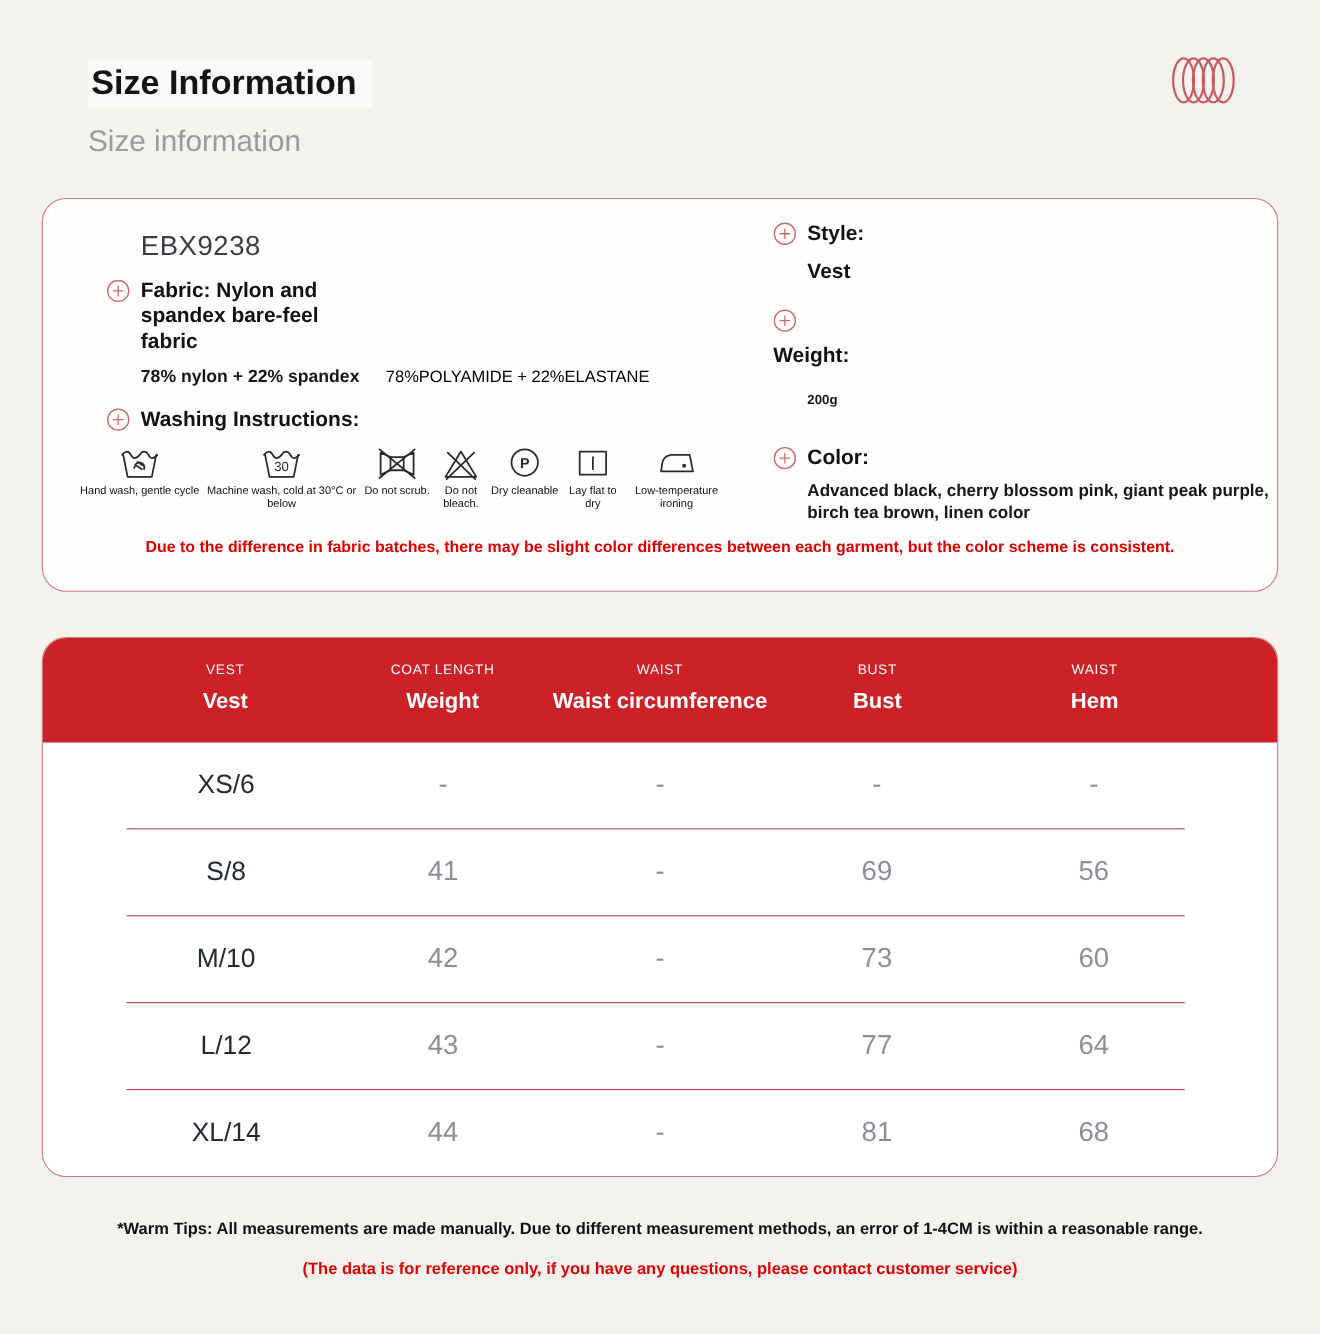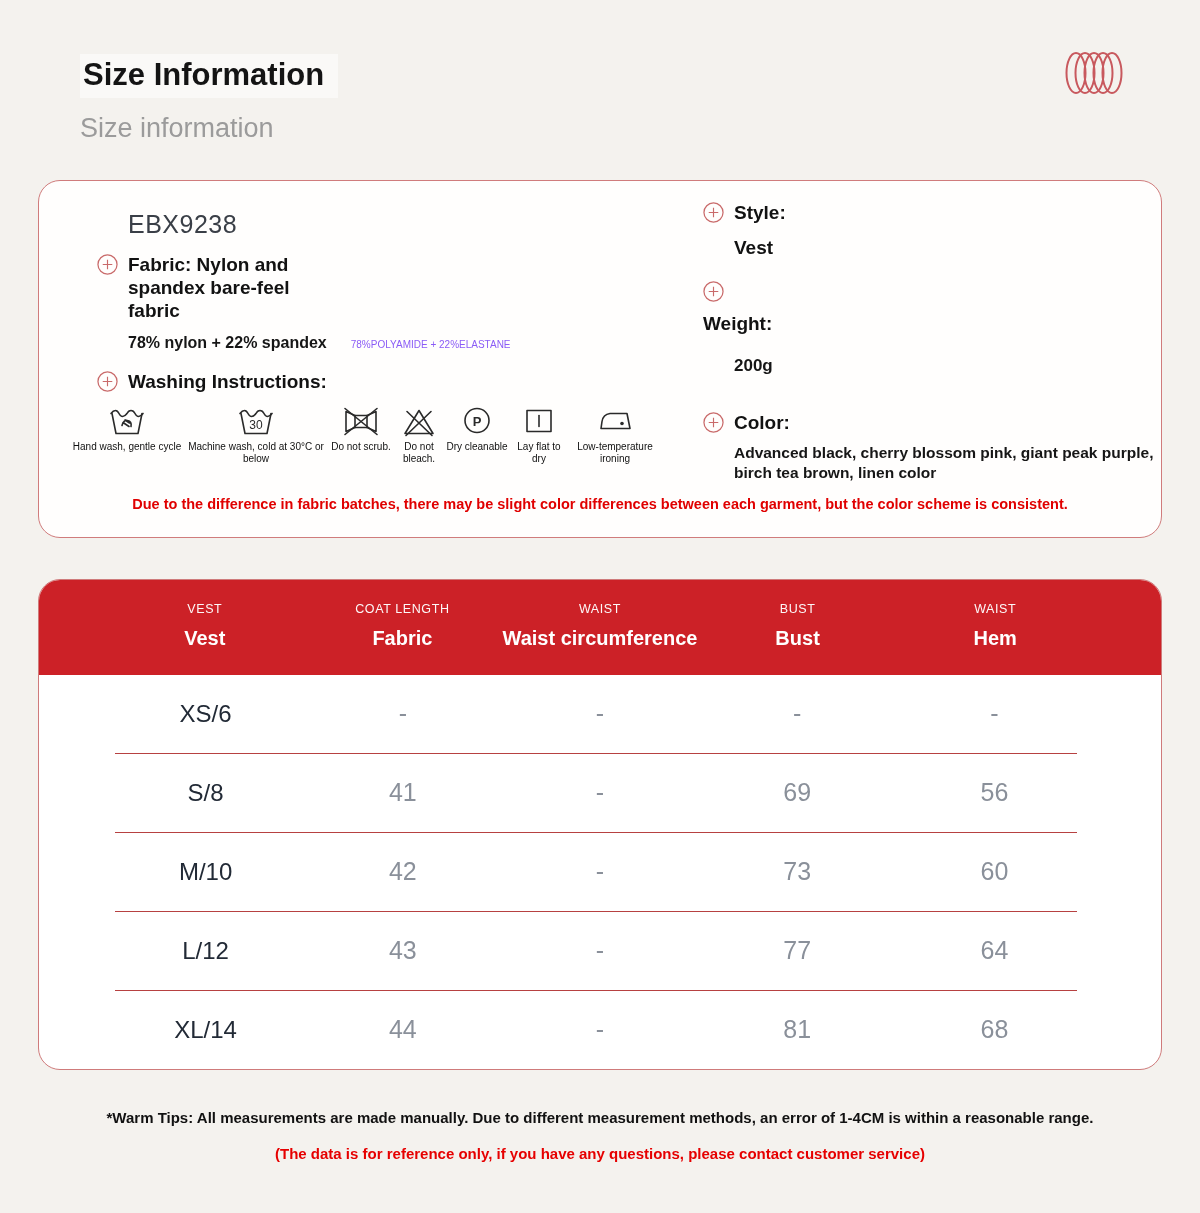--- a/index.html
+++ b/index.html
@@ -29,33 +29,33 @@
   .col-left{padding-left:58px;}
   .col-right{padding-left:2px;}
   .info-item{display:flex;align-items:flex-start;gap:10px;}
   .plus{width:21px;height:21px;flex:none;margin-top:1px;}
   .lbl{font-size:19px;font-weight:700;color:#121212;line-height:1.22;}
   .fabric-lbl{max-width:178px;display:inline-block;}
   .model-value{margin:9px 0 0 31px;font-size:25px;color:#3A3F47;letter-spacing:.5px;}
   .mi-fabric{margin-top:14px;}
   .comp-row{margin:12px 0 0 31px;display:flex;align-items:baseline;gap:24px;white-space:nowrap;}
   .comp-bold{font-size:16px;font-weight:700;color:#161616;}
-  .comp-plain{font-size:10px;color:#8b5cf6;}
+  .comp-plain{font-size:15px;color:#000000;}
   .mi-wash{margin-top:18px;}
   .wash-row{display:flex;margin:12px 0 0 -26px;align-items:flex-start;}
   .wash-item{display:flex;flex-direction:column;align-items:center;flex:none;}
   .wash-item svg{height:33px;display:block;}
   .cap{margin-top:3px;font-size:10px;line-height:1.2;text-align:center;color:#101010;}
   .wi1{width:112px;} .wi2{width:146px;} .wi3{width:64px;} .wi4{width:52px;}
   .wi5{width:64px;} .wi6{width:60px;} .wi7{width:92px;}
   .disclaimer{margin-top:13px;text-align:center;color:#E00000;font-weight:700;font-size:14.5px;}
   
   .rv-style{margin:13px 0 0 31px;font-size:19px;font-weight:700;color:#121212;}
   .mi-weight{margin-top:21px;flex-direction:column;}
-  .rv-weight{margin:21px 0 0 31px;font-size:17px;font-weight:700;color:#161616;}
+  .rv-weight{margin:21px 0 0 31px;font-size:12px;font-weight:700;color:#161616;}
   .mi-color{margin-top:35px;}
   .rv-color{margin:9px 0 0 31px;font-size:15.5px;font-weight:700;color:#161616;max-width:432px;line-height:1.3;}
   
   .size-table{
     margin:41px 38px 0;background:#FFFFFF;
     border:1px solid #CF7B7B;border-radius:22px;overflow:hidden;
   }
   .thead{
     background:#CC2127;margin:-1px -1px 0;
     display:grid;grid-template-columns:repeat(5,1fr);
@@ -212,21 +212,21 @@
   </div>
 
   <div class="size-table">
     <div class="thead">
       <div class="th">
         <div class="en">VEST</div>
         <div class="lb">Vest</div>
       </div>
       <div class="th">
         <div class="en">COAT LENGTH</div>
-        <div class="lb">Fabric</div>
+        <div class="lb">Weight</div>
       </div>
       <div class="th">
         <div class="en">WAIST</div>
         <div class="lb">Waist circumference</div>
       </div>
       <div class="th">
         <div class="en">BUST</div>
         <div class="lb">Bust</div>
       </div>
       <div class="th">

